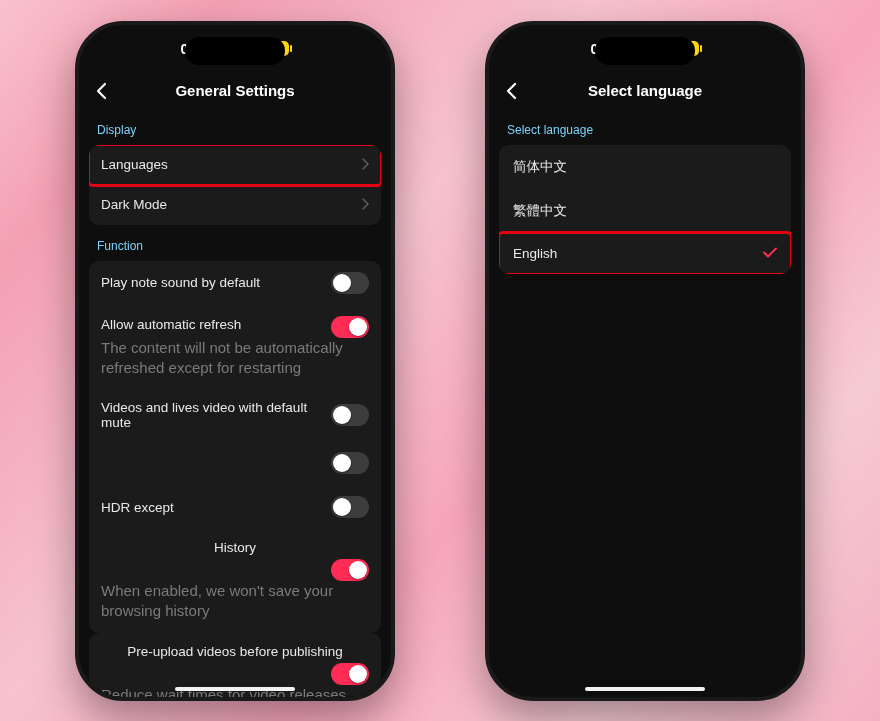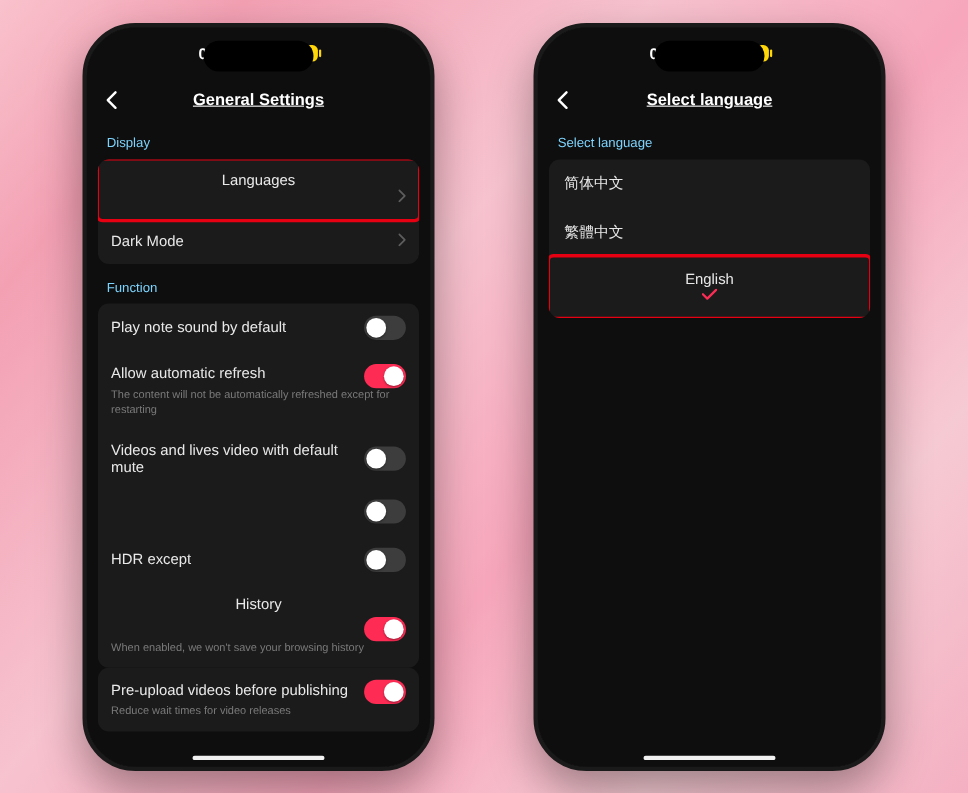--- a/index.html
+++ b/index.html
@@ -83,21 +83,21 @@
     height:15px;
     font-size:10px;font-weight:700;
     min-width:22px;
     position:relative;
   }
   .battery::after{content:'';position:absolute;right:-3px;top:4px;width:2px;height:7px;background:#ffd60a;border-radius:1px;}
 
   .navbar{
     position:absolute;top:48px;left:0;right:0;height:36px;
     display:flex;align-items:center;justify-content:center;
-    color:#fff;font-size:15px;font-weight:600;text-decoration:underline;
+    color:#fff;font-size:15px;font-weight:600;
   }
   .back-chevron{
     position:absolute;left:12px;top:50%;transform:translateY(-50%);
     width:20px;height:20px;display:flex;align-items:center;justify-content:center;
   }
   .back-chevron svg{stroke:#fff;}
 
   .content{
     position:absolute;top:84px;left:0;right:0;bottom:0;
     overflow:hidden;
@@ -113,21 +113,21 @@
     overflow:hidden;
   }
   .row{
     display:flex;align-items:center;
     padding:11px 12px;
     min-height:32px;
     position:relative;
   }
   .row + .row{ }
   .row-title{color:#e9e9e9;font-size:13.5px;font-weight:500;}
-  .row-sub{color:#7a7a7a;font-size:10px;line-height:1.35;padding:0 12px 10px 12px;margin-top:-4px;}
+  .row-sub{color:#7a7a7a;font-size:15px;line-height:1.35;padding:0 12px 10px 12px;margin-top:-4px;}
   .row-wide{flex-direction:column;align-items:flex-start;}
   .row-wide .row-title{margin-bottom:4px;}
   .row-wide .row-sub{padding:0;margin:0;}
   .chev{
     margin-left:auto;opacity:.45;
   }
   .chev svg{stroke:#aeaeae;}
   .toggle{
     margin-left:auto;width:38px;height:22px;border-radius:20px;position:relative;
     flex-shrink:0;
@@ -136,21 +136,20 @@
   .toggle.off{background:#3d3d3d;}
   .toggle.off .knob{left:2px;}
   .toggle.on{background:#fe2c55;}
   .toggle.on .knob{right:2px;}
 
   .highlight{
     outline:3px solid #e60012;
     outline-offset:-1px;
     border-radius:4px;
     z-index:5;
-    flex-direction:column;
   }
 
   .lang-row{
     display:flex;align-items:center;justify-content:space-between;
     padding:13px 14px;
     color:#e9e9e9;font-size:13.5px;
   }
   .check svg{stroke:#fe2c55;}
 
   .home-indicator{
@@ -254,21 +253,21 @@
             <div class="toggle on">
                 <div class="knob"></div>
               </div>
           </div>
           <div class="row-sub">When enabled,  we won't save your browsing history</div>
         </div>
       </div>
 
       <div class="group">
         <div class="row row-wide">
-          <div style="display:flex;width:100%;align-items:center;">
+          <div style="display:flex;width:100%;align-items:center;flex-direction:column;">
             <span class="row-title">Pre-upload videos before publishing</span>
             <div class="toggle on">
                 <div class="knob"></div>
               </div>
           </div>
           <div class="row-sub">Reduce wait times for video releases</div>
         </div>
       </div>
     </div>
 

